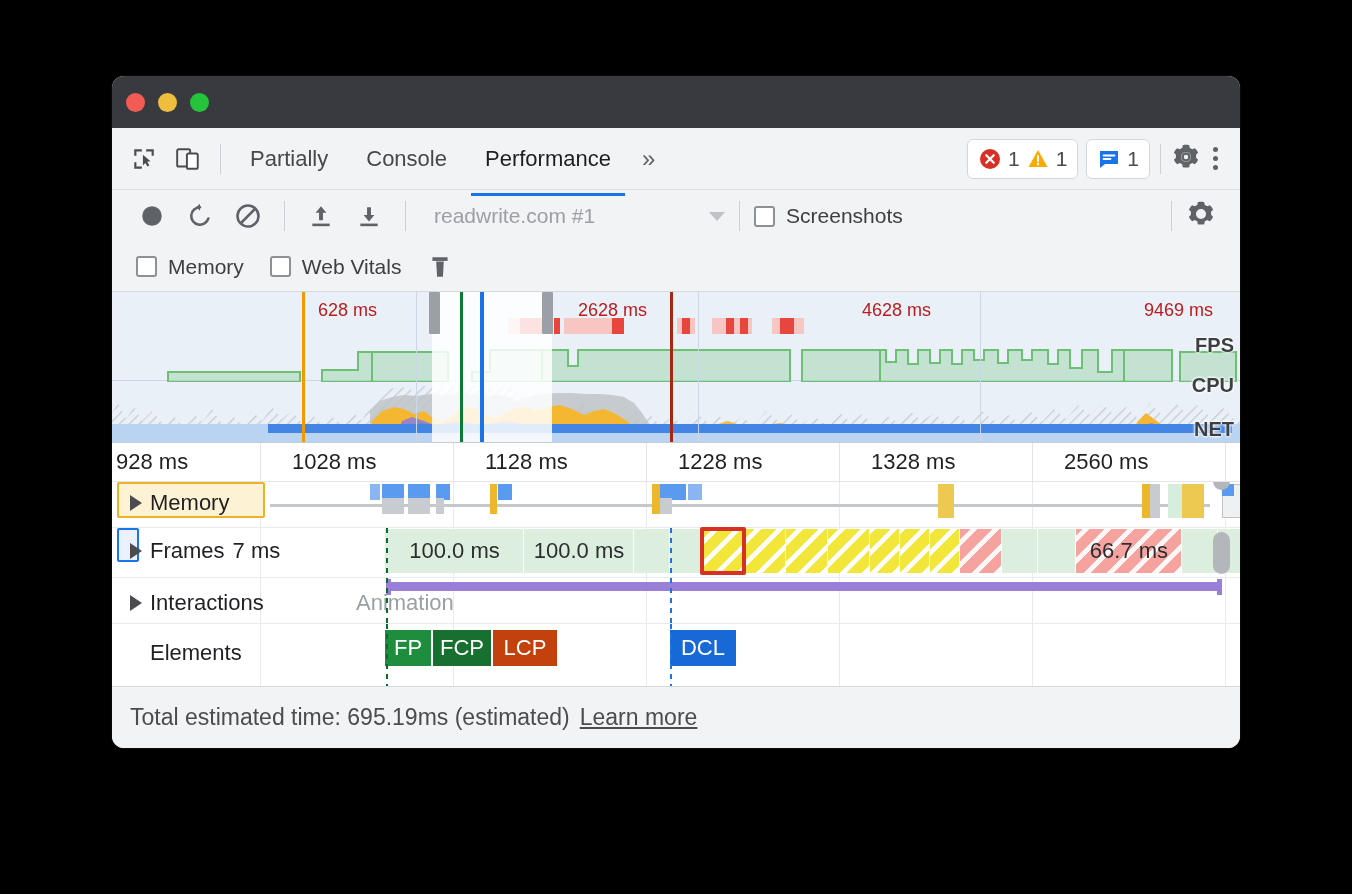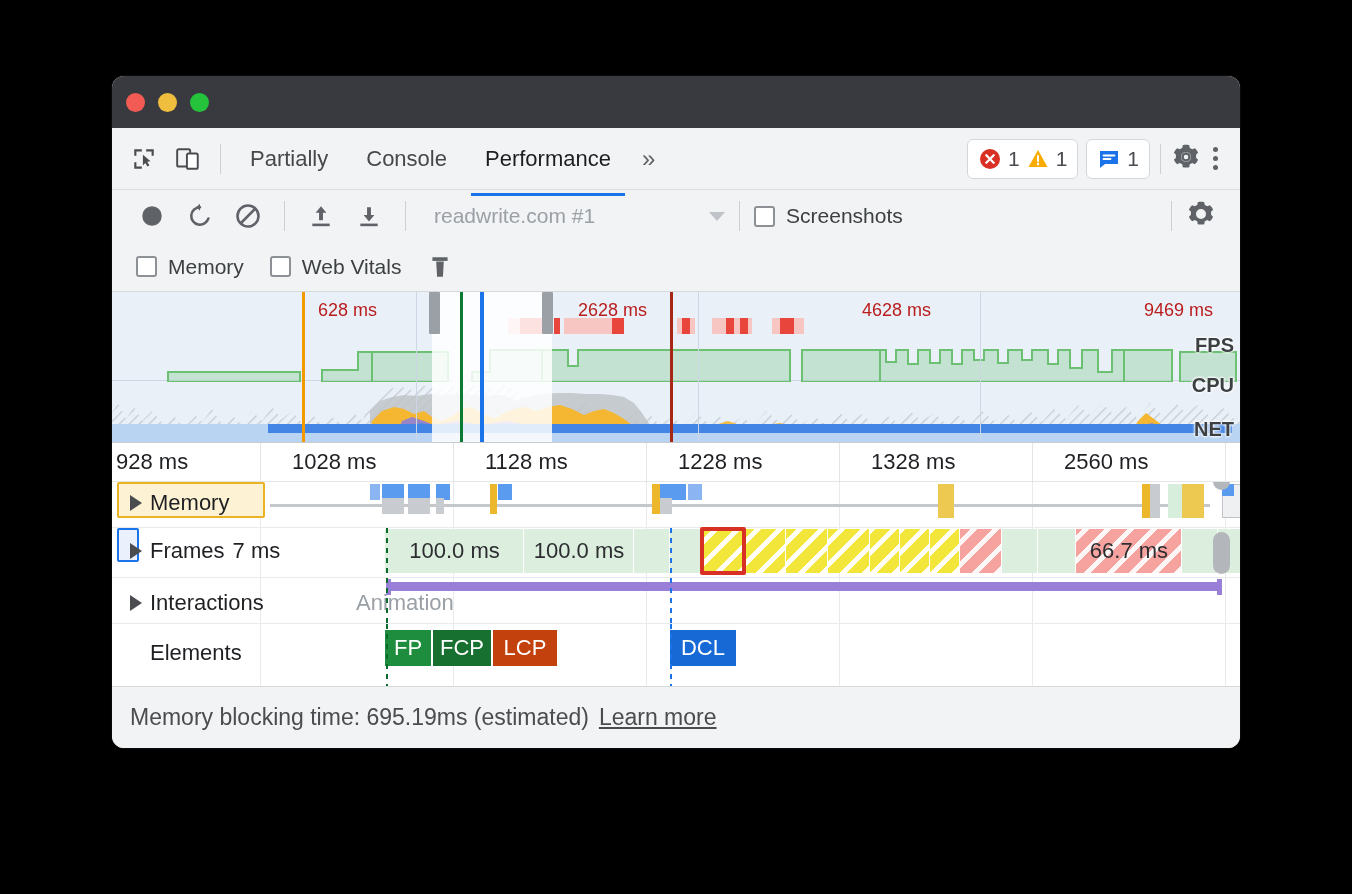--- a/index.html
+++ b/index.html
@@ -534,18 +534,18 @@
         <div class="dash-line" style="left:558px;background:repeating-linear-gradient(#1a73e8 0 5px, transparent 5px 10px)"></div>
         <div class="dash-line" style="left:274px;background:repeating-linear-gradient(#0b6b2c 0 5px, transparent 5px 10px)"></div>
       </div>
 
       <div class="sb-thumb" style="top:-34px;height:42px"></div>
       <div class="sb-thumb" style="top:50px;height:42px"></div>
 
     </div>
 
     <div class="footer">
-      <span class="footer-text">Memory blocking time: 695.19ms (estimated)</span>
+      <span class="footer-text">Total estimated time: 695.19ms (estimated)</span>
       <span class="footer-link">Learn more</span>
     </div>
 
   </div>
 </div>
 
 </body></html>

